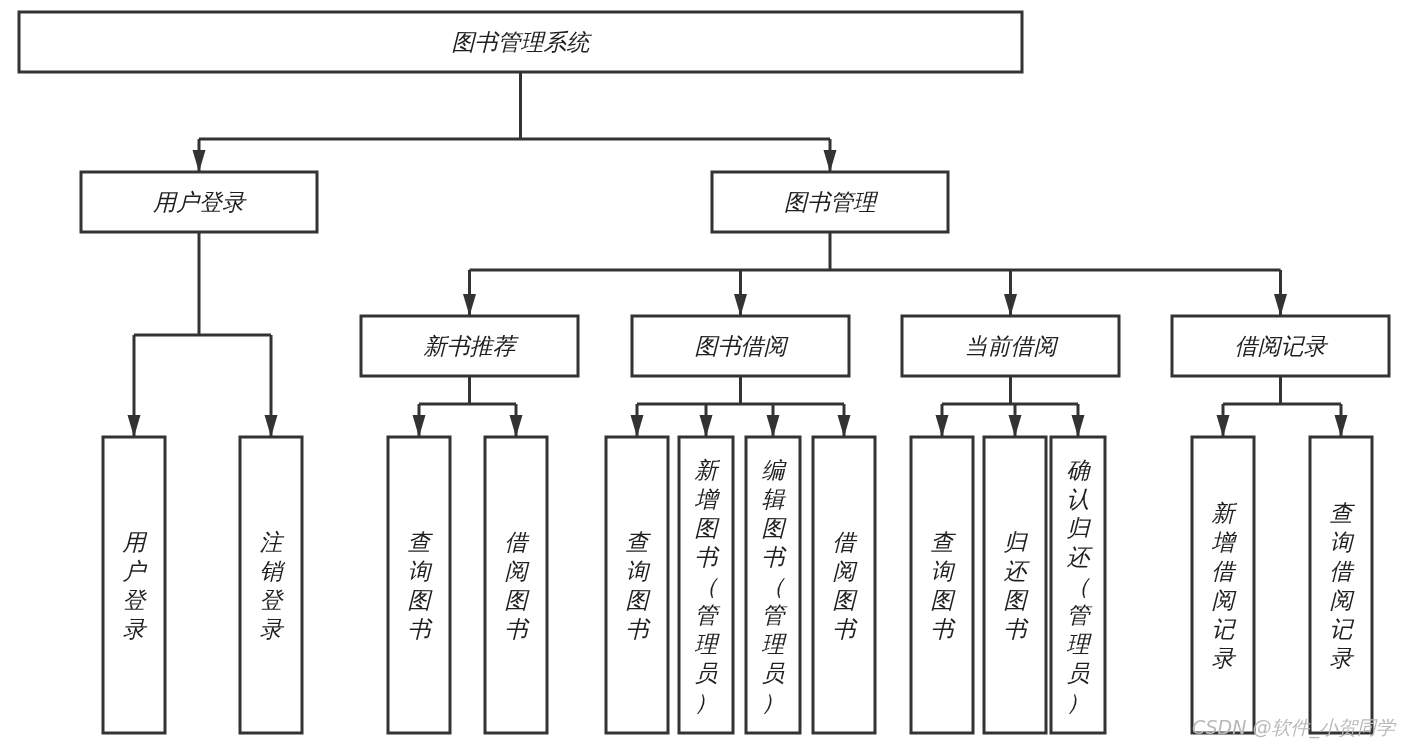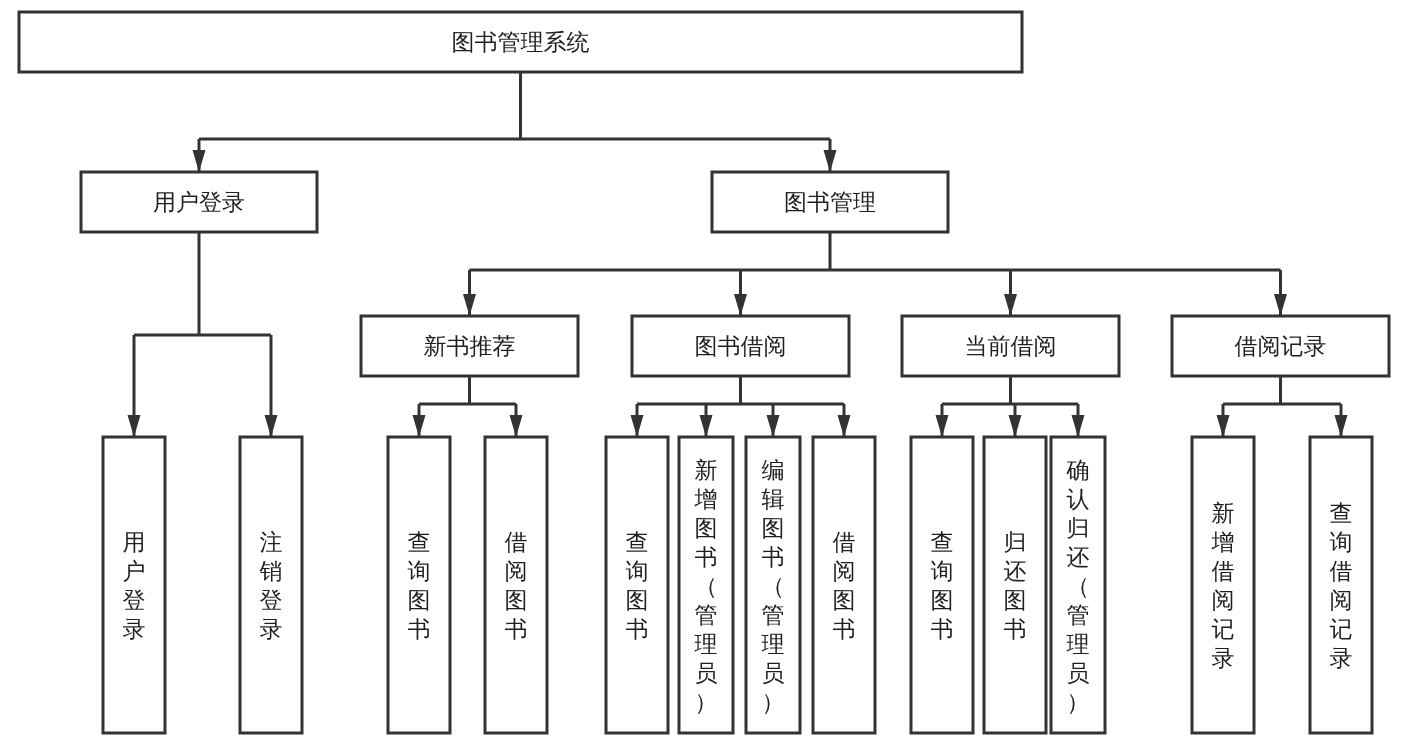--- a/index.html
+++ b/index.html
@@ -12,20 +12,21 @@
     width: 1405px;
     height: 747px;
     font-family: "DejaVu Sans", "Liberation Sans", sans-serif;
     overflow: hidden;
   }
   #diagram-root {
     position: relative;
     width: 1405px;
     height: 747px;
     background: #ffffff;
+    font-style: italic;
   }
   svg#diagram-canvas {
     position: absolute;
     left: 0;
     top: 0;
     width: 1405px;
     height: 747px;
     display: block;
   }
   .node-box {
@@ -206,13 +207,14 @@
           <rect x="1192" y="437" width="62" height="296" class="node-box"></rect>
           <text x="1223" y="0" class="node-label-v"><tspan x="1223" y="521.2">新</tspan><tspan x="1223" y="550.2">增</tspan><tspan x="1223" y="579.2">借</tspan><tspan x="1223" y="608.2">阅</tspan><tspan x="1223" y="637.2">记</tspan><tspan x="1223" y="666.2">录</tspan></text>
         </g>
         <g>
           <rect x="1310" y="437" width="62" height="296" class="node-box"></rect>
           <text x="1341" y="0" class="node-label-v"><tspan x="1341" y="521.2">查</tspan><tspan x="1341" y="550.2">询</tspan><tspan x="1341" y="579.2">借</tspan><tspan x="1341" y="608.2">阅</tspan><tspan x="1341" y="637.2">记</tspan><tspan x="1341" y="666.2">录</tspan></text>
         </g>
       </g>
   </svg>
 
+  <div class="watermark-text">CSDN @软件_小贺同学</div>
 </div>
 
 </body></html>

